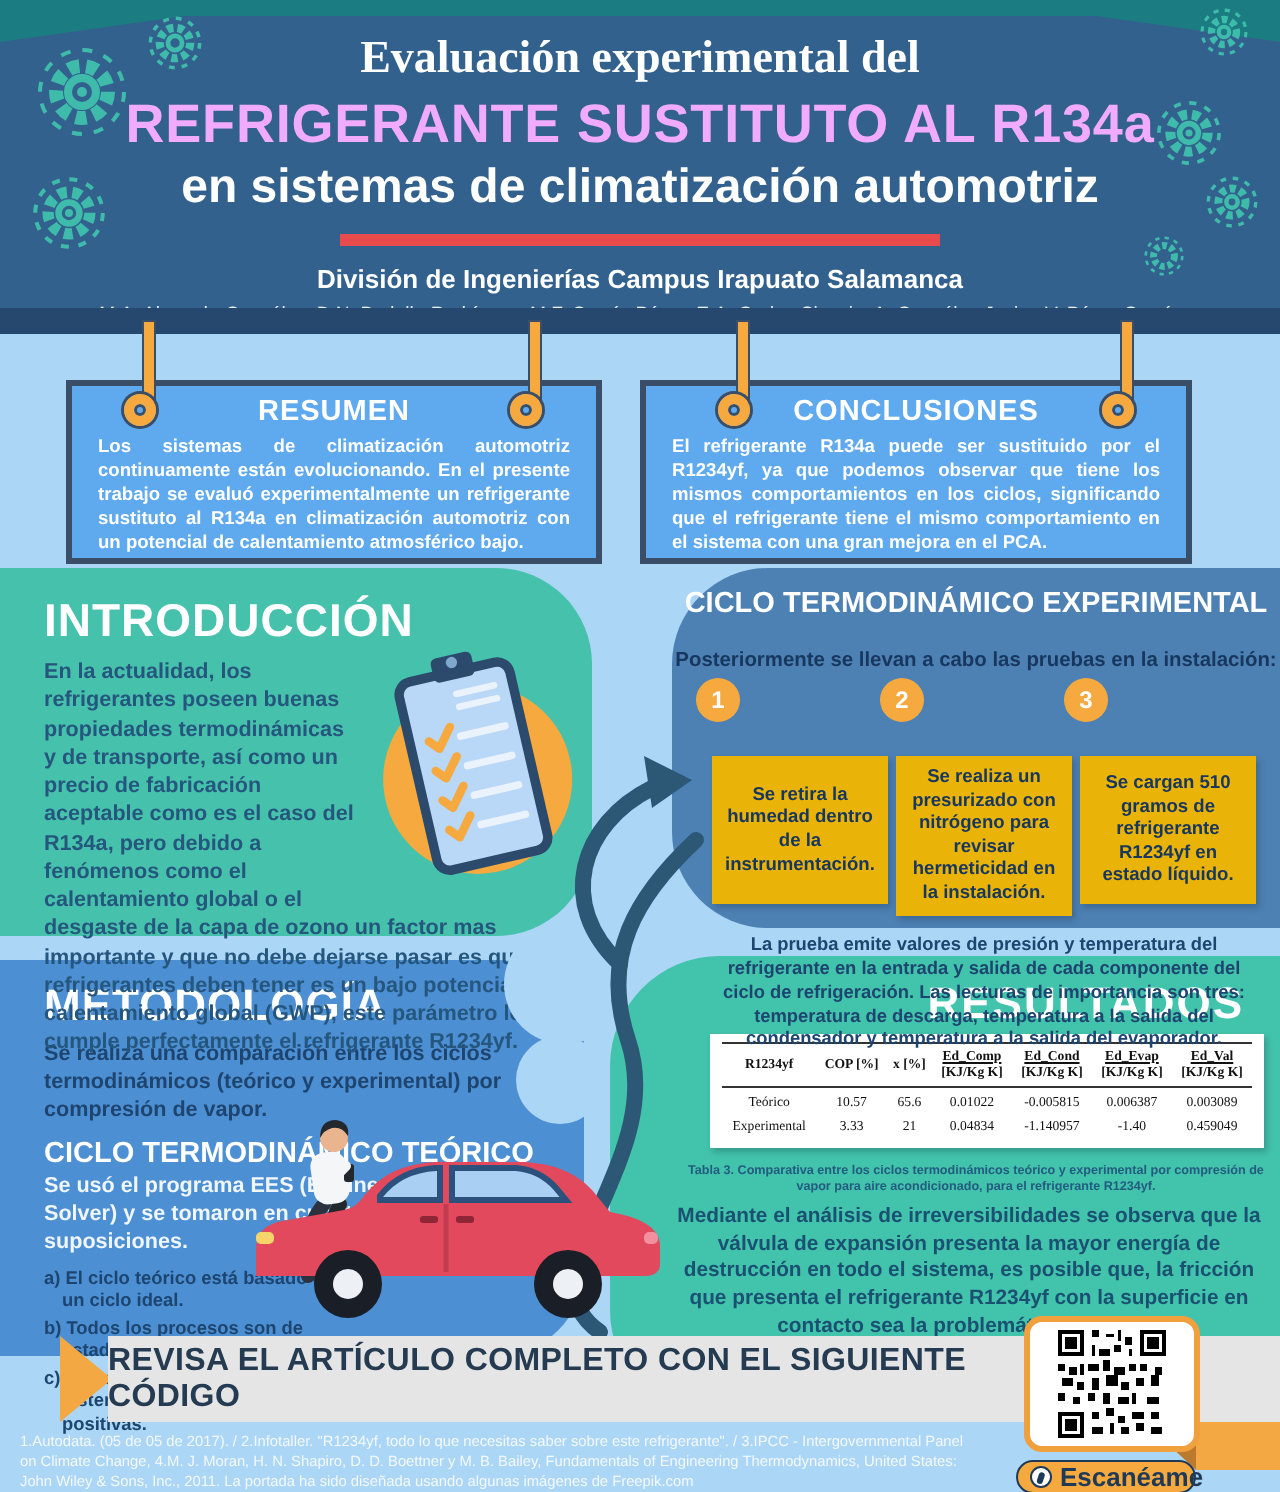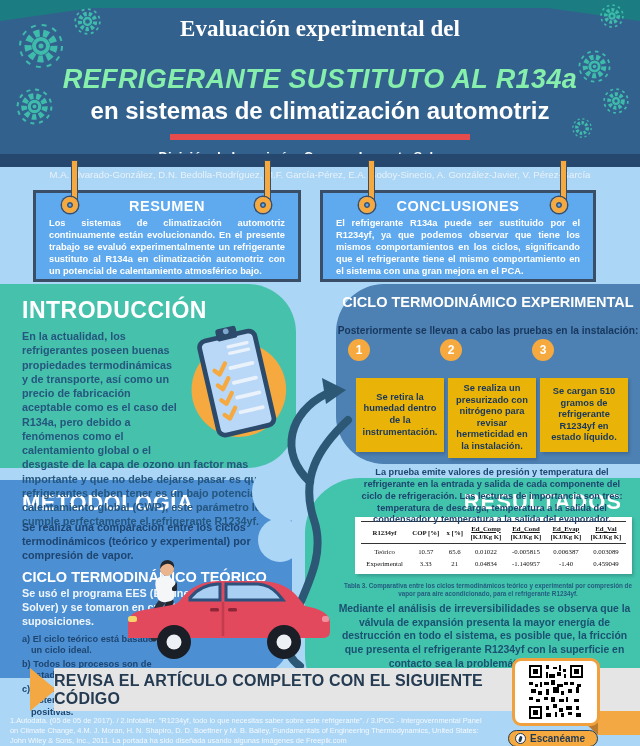--- a/index.html
+++ b/index.html
@@ -11,21 +11,21 @@
   }
   
   .header{ position:absolute; left:0; top:0; width:640px; height:154px; background:#33618D; }
   .top-strip{ position:absolute; left:0; top:0; width:640px; height:8px; background:#1B7D82; }
   .corner{ position:absolute; top:8px; height:13px; background:#1B7D82; }
   .corner.left{ left:0; width:92px; clip-path:polygon(0 0,100% 0,0 100%); }
   .corner.right{ right:0; width:92px; clip-path:polygon(0 0,100% 0,100% 100%); }
   .gear{ position:absolute; opacity:.95; }
   .title-block{ position:absolute; left:0; top:16px; width:640px; text-align:center; color:#fff; }
   .t1{ font-family:"Liberation Serif","DejaVu Serif",serif; font-size:23px; font-weight:700; }
-  .t2{ font-size:27px; font-weight:800; color:#86efac; margin-top:22px; letter-spacing:.4px;font-style:italic; }
+  .t2{ font-size:27px; font-weight:800; color:#f0abfc; margin-top:5px; letter-spacing:.4px; }
   .t3{ font-size:24px; font-weight:800; margin-top:2px; }
   .red-bar{ width:300px; height:6px; background:#E84B4B; margin:9px auto 0; }
   .division{ font-size:13px; font-weight:800; margin-top:9px; }
   .authors{ font-size:9.6px; margin-top:5px; color:#E9F2F9; }
   .header-bottom{ position:absolute; left:0; top:154px; width:640px; height:13px; background:#26486F; }
   
   .stick{ position:absolute; top:160px; width:7px; height:42px; background:#F5A93F; border:1.5px solid #3A4E68; z-index:3; }
   .ring{ position:absolute; top:197px; width:16px; height:16px; border-radius:50%; border:5px solid #F5A93F; box-shadow:0 0 0 1.5px #3A4E68, inset 0 0 0 1.5px #3A4E68; z-index:4; }
   .hang-box{ position:absolute; top:190px; height:92px; background:#5FA9EE; border:3px solid #3A4E68; z-index:2; color:#fff; }
   .hang-box h2{ font-size:14.5px; font-weight:800; text-align:center; letter-spacing:.5px; margin-top:5px; }
@@ -72,21 +72,21 @@
   
   .banner-chevron{ position:absolute; left:30px; top:668px; width:26px; height:43px; background:#F3A844; clip-path:polygon(0 0,100% 50%,0 100%); z-index:1; }
   .banner-band{ position:absolute; left:54px; top:668px; width:586px; height:43px; background:#e5e5e5; display:flex; align-items:center; justify-content:center; padding-right:150px; z-index:1; }
   .banner-band span{ font-size:16px; font-weight:800; color:#253B52; letter-spacing:.2px; }
   .banner-tail{ position:absolute; left:598px; top:711px; width:42px; height:24px; background:#F3A844; z-index:1; }
   .banner-fold{ position:absolute; left:572px; top:711px; width:26px; height:24px; background:#BC7A2F; clip-path:polygon(0 0,100% 0,100% 100%); z-index:1; }
   .qr-card{ position:absolute; left:512px; top:658px; width:88px; height:68px; background:#fff; border:3px solid #F0A03C; border-radius:9px; display:flex; align-items:center; justify-content:center; z-index:3; }
   .scan-pill{ position:absolute; left:508px; top:730px; width:90px; height:17px; background:#F5A93F; border:1.5px solid #1F3A57; border-radius:10px; display:flex; align-items:center; gap:4px; padding:0 6px; z-index:3; }
   .scan-icon{ width:11px; height:11px; border-radius:50%; background:#fff; border:1.5px solid #1F3A57; position:relative; flex:0 0 auto; }
   .scan-icon::after{ content:""; position:absolute; left:3px; top:1.5px; width:2.5px; height:5.5px; background:#1F3A57; border-radius:2px; transform:rotate(18deg); }
-  .scan-pill span.lbl{ font-size:10px; font-weight:700; color:#1F3A57; }
+  .scan-pill span.lbl{ font-size:13px; font-weight:700; color:#1F3A57; }
   .footer-refs{ position:absolute; left:10px; top:716px; width:478px; font-size:7.4px; font-weight:500; color:#F4F9FD; line-height:1.35; z-index:2; }
 </style>
 </head>
 <body>
 
 <div class="poster">
 
   <div class="header">
     <div class="top-strip"></div>
     <div class="corner left"></div>

